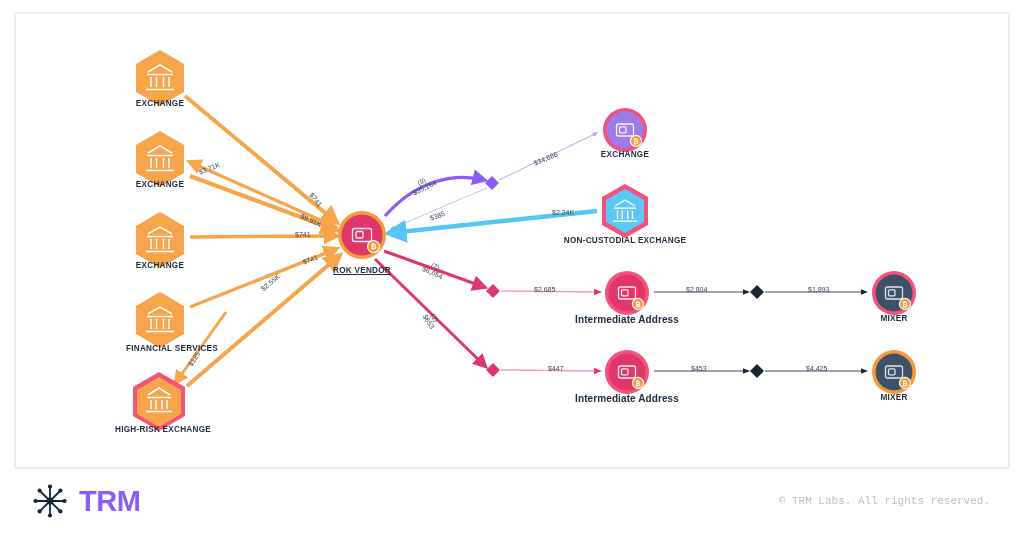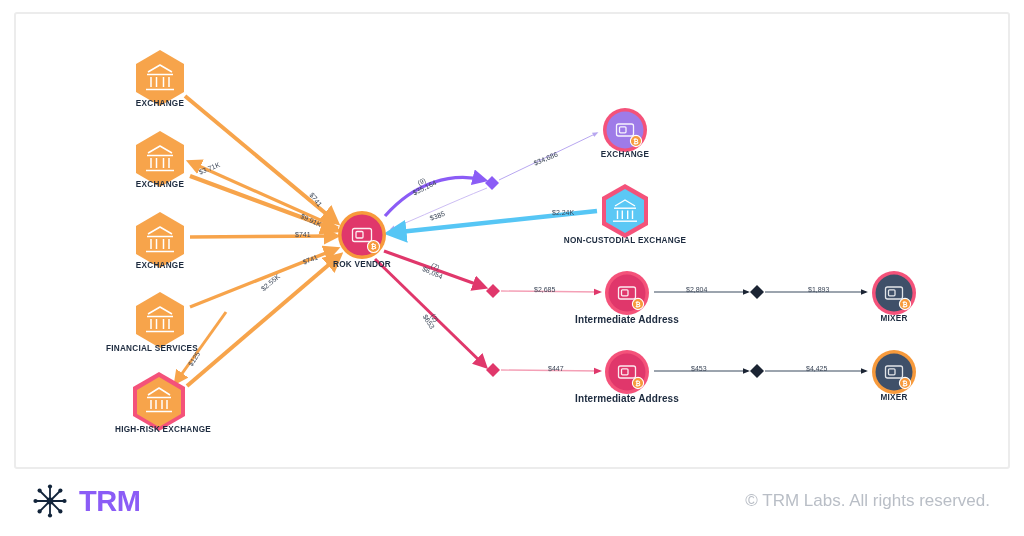--- a/index.html
+++ b/index.html
@@ -54,23 +54,23 @@
   }
   #brand-mark { width: 40px; height: 40px; display:block; }
   #brand-text {
     font-size: 29px;
     font-weight: bold;
     color: #8b5cf6;
     letter-spacing: -0.5px;
     font-family: "Liberation Sans", sans-serif;
   }
   #copyright {
-    font-size: 17px;
+    font-size: 11px;
     color: #b9bec6;
-    font-family: Liberation Sans, sans-serif;
+    font-family: Liberation Mono, monospace;
   }
   .node-label {
     position: absolute;
     transform: translateX(-50%);
     text-align: center;
     font-family: "Liberation Sans", sans-serif;
     font-weight: bold;
     color: #1d2b3f;
     white-space: nowrap;
     pointer-events: none;
@@ -335,23 +335,23 @@
       <polygon points="757,285 764,292 757,299 750,292" fill="#1B2433"></polygon>
     </g>
     <g>
       <polygon points="757,364 764,371 757,378 750,371" fill="#1B2433"></polygon>
     </g>
   </svg>
 
   <div class="node-label label-caps" style="left:160px; top:99px;">EXCHANGE</div>
   <div class="node-label label-caps" style="left:160px; top:180px;">EXCHANGE</div>
   <div class="node-label label-caps" style="left:160px; top:261px;">EXCHANGE</div>
-  <div class="node-label label-caps" style="left:152px; top:344px;">FINANCIAL SERVICES</div>
+  <div class="node-label label-caps" style="left:172px; top:344px;">FINANCIAL SERVICES</div>
   <div class="node-label label-caps" style="left:157px; top:425px;padding-left:12px;">HIGH-RISK EXCHANGE</div>
-  <div class="node-label label-caps" style="left:362px; top:260px;">ROK VENDOR</div>
+  <div class="node-label label-caps" style="left:362px; top:266px;text-decoration:underline;">ROK VENDOR</div>
   <div class="node-label label-caps" style="left:625px; top:150px;">EXCHANGE</div>
   <div class="node-label label-caps" style="left:625px; top:236px;text-align:center;">NON-CUSTODIAL EXCHANGE</div>
   <div class="node-label label-mixed" style="left:627px; top:314px;">Intermediate Address</div>
   <div class="node-label label-mixed" style="left:627px; top:393px;">Intermediate Address</div>
   <div class="node-label label-caps" style="left:894px; top:314px;">MIXER</div>
   <div class="node-label label-caps" style="left:894px; top:393px;">MIXER</div>
 
   <div class="edge-label" style="left:311px; top:190px; transform:rotate(52deg);">$741</div>
   <div class="edge-label" style="left:199px; top:169px; transform:rotate(-22deg);">$3.71K</div>
   <div class="edge-label" style="left:301px; top:212px; transform:rotate(25deg);">$9.91K</div>

